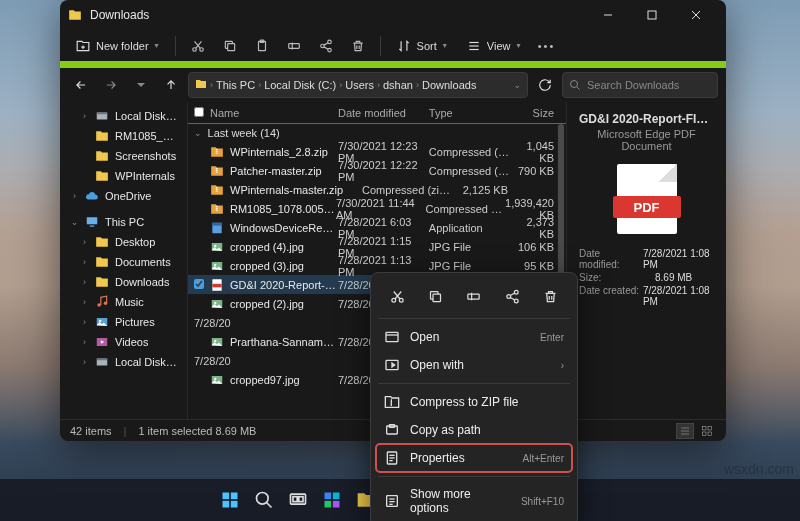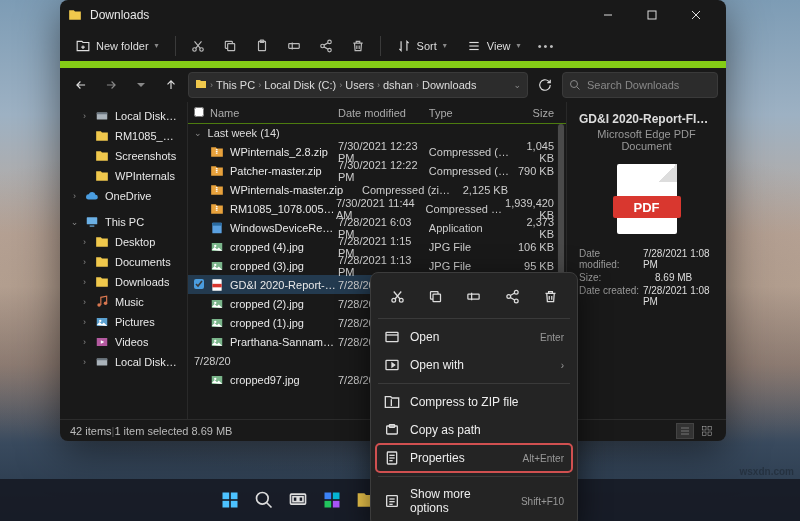--- a/index.html
+++ b/index.html
@@ -52,21 +52,21 @@
   .details { width:160px; border-left:1px solid #292929; padding:10px 12px; font-size:11px; color:#ddd;}
   .details .dtitle { font-size:12px; font-weight:600; white-space:nowrap; overflow:hidden; text-overflow:ellipsis; margin-bottom:2px;}
   .details .dsub { color:#999; margin-bottom:12px;text-align:center;}
   .pdficon { width:60px;height:70px; margin:8px auto 14px; position:relative; background:#fff; border-radius:2px;}
   .pdficon::before { content:''; position:absolute; top:0;right:0; width:18px;height:18px; background:linear-gradient(135deg, transparent 50%, #ddd 50%);}
   .pdficon .band { position:absolute; top:32px; left:-4px; right:-4px; height:22px; background:#d9372f; color:#fff; font-weight:bold; font-size:13px; display:flex;align-items:center;justify-content:center; border-radius:2px;}
   .drow { display:flex; font-size:10px; margin-bottom:2px; }
   .drow .k { color:#999; width:76px; }
   .drow .v { color:#ddd; }
   .status { height:22px; display:flex; align-items:center; padding:0 10px; gap:10px; font-size:11px; color:#bbb; border-top:1px solid #2c2c2c; justify-content:space-between;}
-  .status .left { display:flex; gap:0; }
+  .status .left { display:flex; gap:12px; }
   .status .right { display:flex; gap:4px; }
   .vsico { width:18px;height:16px; display:flex;align-items:center;justify-content:center; border:1px solid transparent;}
   .vsico.on { background:#333; border-color:#444; }
 
   
   .ctxmenu { position:absolute; left:370px; top:272px; width:208px; background:#242424; border:1px solid #3c3c3c; border-radius:8px; box-shadow:0 8px 30px rgba(0,0,0,0.6); color:#eee; font-size:12px; padding:5px; z-index:10;}
   .ctxrow-icons { display:flex; justify-content:space-around; padding:4px 2px;}
   .ctxico { width:30px;height:28px;display:flex;align-items:center;justify-content:center; border-radius:4px;}
   .ctxico svg { width:15px;height:15px; }
   .ctxsep { height:1px; background:#3a3a3a; margin:4px 2px;}
@@ -75,21 +75,21 @@
   .ctxitem .ico { width:16px;height:16px;display:flex;align-items:center;justify-content:center;}
   .ctxitem .lbl { flex:1;}
   .ctxitem .sc { color:#999; font-size:10px;}
   .ctxitem .chev { color:#999; font-size:10px;}
 
   
   .taskbar { position:absolute; left:0; right:0; bottom:0; height:42px; background:rgba(22,26,36,0.9); display:flex; align-items:center; justify-content:center; gap:6px;}
   .tbico { width:28px;height:28px; border-radius:4px; display:flex;align-items:center;justify-content:center;}
   .tbico svg { width:20px;height:20px;}
 
-  .watermark { position:absolute; right:6px; bottom:44px; font-size:10px; color:rgba(0,0,0,0.25);font-weight:bold; }
+  .watermark { position:absolute; right:6px; bottom:44px; font-size:14px; color:rgba(0,0,0,0.25); }
 
   
   .sb { position:absolute; top:22px; right:1px; width:8px; height:calc(100% - 22px); background:#1c1c1c;}
   .sb .thumb { position:absolute; top:0; left:1px; right:1px; height:60%; background:#4a4a4a; border-radius:3px;}
   .sidebar::-webkit-scrollbar{width:8px;} .sidebar::-webkit-scrollbar-thumb{background:#444;border-radius:3px;} .sidebar::-webkit-scrollbar-track{background:#1c1c1c;}
 
   .clr-folder { color:#f0c84c;}
 </style>
 </head>
 <body>
@@ -530,31 +530,20 @@
                     <path d="M3 17l5-5 4 4 3-3 6 6" fill="#fff"></path>
                   </svg>
                 </span>
        <span class="fn">cropped (2).jpg</span>
      </div>
      <div class="col-d">7/28/20</div>
      <div class="col-t"></div>
      <div class="col-s"></div>
     </div>
             <div class="row ">
-     <div class="col-n">
-       <span class="cbx"></span>
-       <span class="fico">
-                  <svg width="14" height="14" viewBox="0 0 24 24" fill="#7ab58a">
-                    <rect x="3" y="5" width="18" height="14" rx="1"></rect>
-                    <circle cx="9" cy="10" r="2" fill="#fff"></circle>
-                    <path d="M3 17l5-5 4 4 3-3 6 6" fill="#fff"></path>
-                  </svg>
-                </span>
-       <span class="fn">cropped (1).jpg</span>
-     </div>
      <div class="col-d">7/28/20</div>
      <div class="col-t"></div>
      <div class="col-s"></div>
     </div>
             <div class="row ">
      <div class="col-n">
        <span class="cbx"></span>
        <span class="fico">
                   <svg width="14" height="14" viewBox="0 0 24 24" fill="#7ab58a">
                     <rect x="3" y="5" width="18" height="14" rx="1"></rect>

